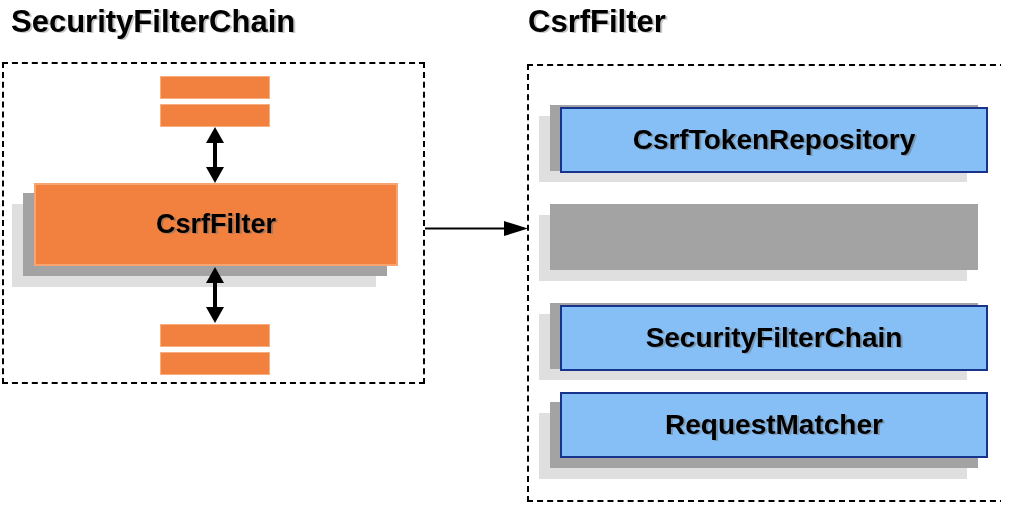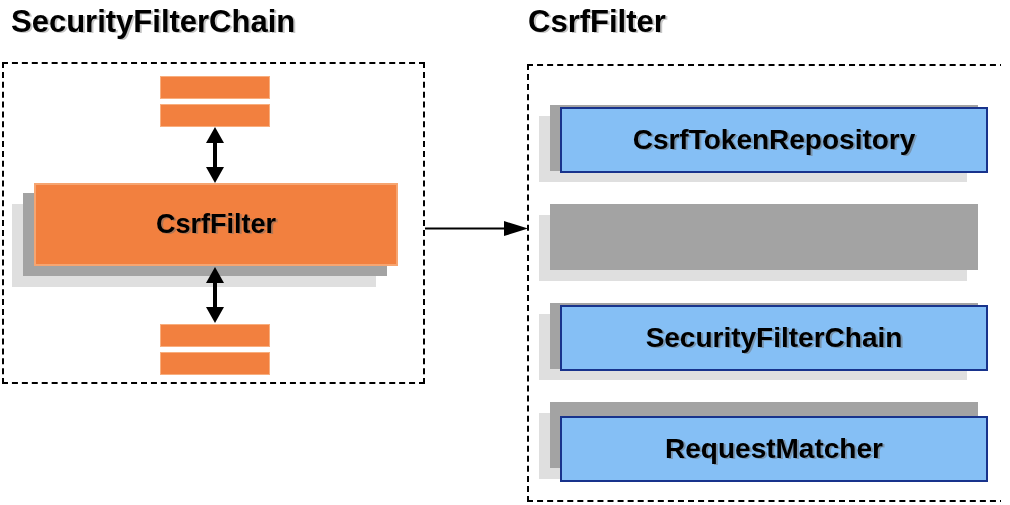--- a/index.html
+++ b/index.html
@@ -131,17 +131,17 @@
   <div class="shadow-layer shadow-mid comp-shadow-mid" style="top:204px"></div>
 
   <div class="shadow-layer shadow-light comp-shadow-light" style="top:314px"></div>
   <div class="shadow-layer shadow-mid comp-shadow-mid" style="top:303px"></div>
   <div class="component-box" style="top:293px">
     <span>SecurityFilterChain</span>
   </div>
 
   <div class="shadow-layer shadow-light comp-shadow-light" style="top:413px"></div>
   <div class="shadow-layer shadow-mid comp-shadow-mid" style="top:402px"></div>
-  <div class="component-box" style="top:404px">
+  <div class="component-box" style="top:380px">
     <span>RequestMatcher</span>
   </div>
 
 </div>
 
 </body></html>

